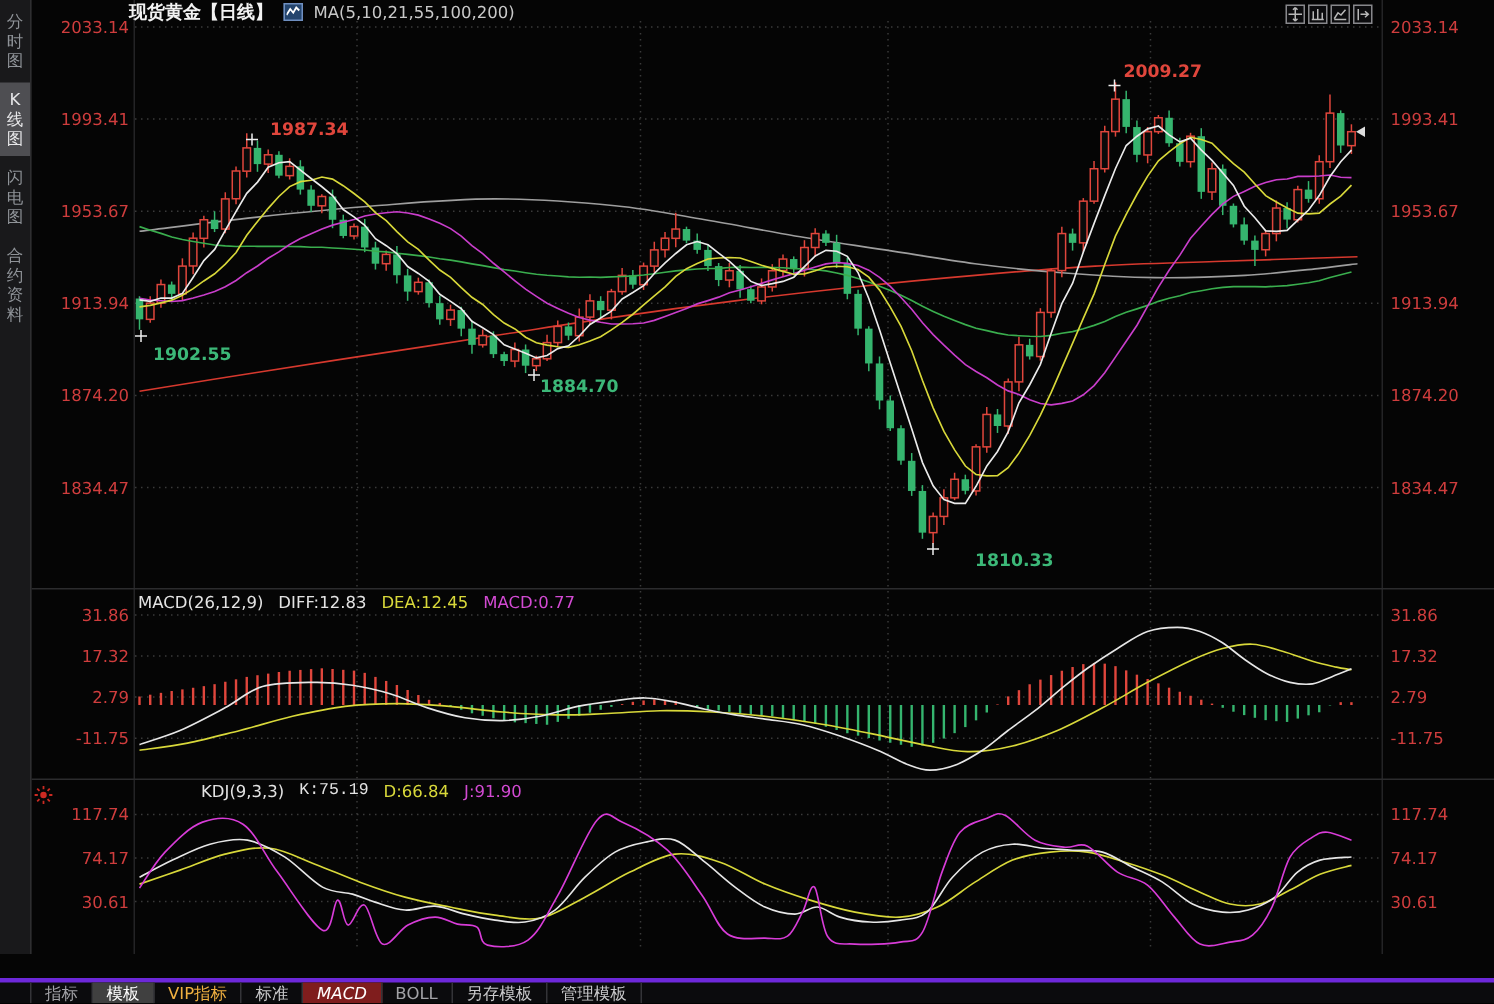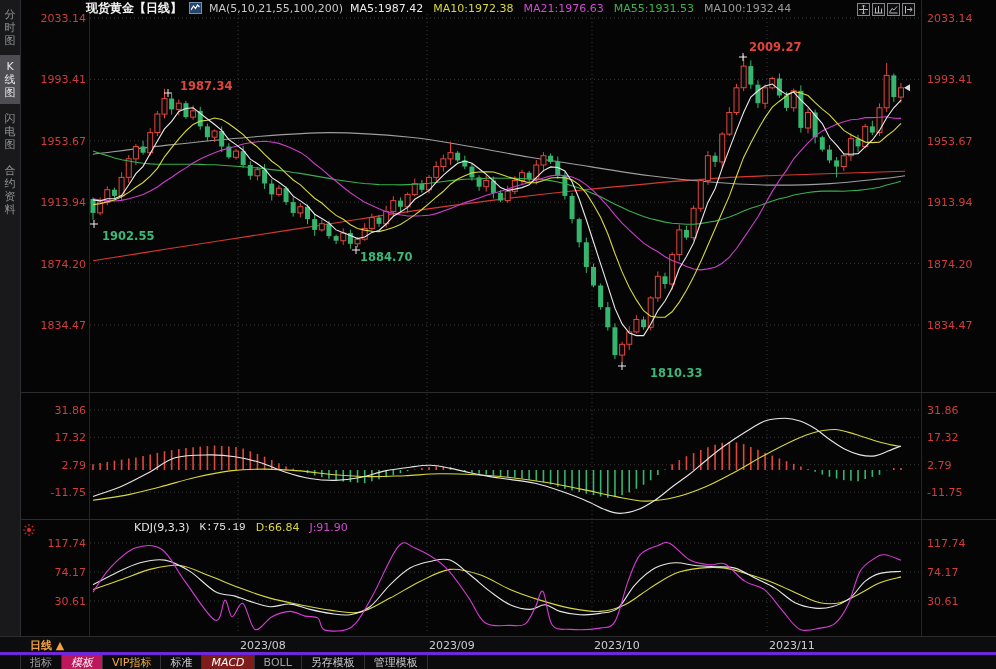--- a/index.html
+++ b/index.html
@@ -28,21 +28,21 @@
             border-top:1px solid #2b2b2d;z-index:5;}
   .period{position:absolute;left:30px;top:1px;color:#f2a33c;font-weight:bold;font-size:11px;cursor:pointer;}
   .month{position:absolute;top:2px;color:#cdcdcf;font-size:11px;}
   .tabs{position:absolute;left:0;top:652px;width:996px;height:17px;background:#0b0b0d;
         border-top:3px solid #6d28d9;display:flex;box-sizing:border-box;padding-left:20px;z-index:5;}
   .tab{padding:0 9px;font-size:11px;color:#a2a2a6;border-right:1px solid #343438;display:flex;
        align-items:center;cursor:pointer;}
   .tab:first-child{border-left:1px solid #343438;}
   .tab.bright{color:#c9c9cb;}
   .tab.vip{color:#f0b040;}
-  .tab.selected{background:#be185d;color:#ffffff;font-style:italic;}
+  .tab.selected{background:#404040;color:#ffffff;}
   .tab.selected-dark{background:#7f1d1d;color:#ffffff;font-style:italic;}
   #chart-svg text{font-family:"DejaVu Sans","Liberation Sans",sans-serif;}
 </style>
 </head>
 <body>
 
 <div class="app">
 
   <svg id="chart-svg" width="996" height="636">
       <g>
@@ -499,27 +499,20 @@
     </div>
 
   <div class="main-header">
     <span class="title">现货黄金【日线】</span>
     <span class="chart-icon">
       <svg width="9" height="8" viewBox="0 0 9 8">
           <polyline points="0,6 2.5,2 4.5,4.5 6.5,1 8.5,3" fill="none" stroke="#fff" stroke-width="1.2"></polyline>
         </svg>
     </span>
     <span class="ma-param hv">MA(5,10,21,55,100,200)</span>
-    <span id="ma-values" class="hv" style="display:inline-flex;gap:10px;">
-        <span style="color: rgb(235, 235, 235);">MA5:1987.42</span>
-        <span style="color: rgb(216, 216, 58);">MA10:1972.38</span>
-        <span style="color: rgb(210, 74, 210);">MA21:1976.63</span>
-        <span style="color: rgb(60, 180, 76);">MA55:1931.53</span>
-        <span style="color: rgb(154, 154, 154);">MA100:1932.44</span>
-      </span>
   </div>
 
   <div class="corner-icons" id="corner-icons">
       <span class="corner-icon">
         <svg width="11" height="11" viewBox="0 0 11 11">
           <path d="M5.5,1 V10 M1,5.5 H10 M5.5,1 l-1.5,1.5 M5.5,1 l1.5,1.5 M5.5,10 l-1.5,-1.5 M5.5,10 l1.5,-1.5" fill="none" stroke="#b8b8b8" stroke-width="1"></path>
         </svg>
       </span>
       <span class="corner-icon">
         <svg width="11" height="11" viewBox="0 0 11 11">
@@ -531,38 +524,40 @@
           <path d="M1.5,8.5 L4,4.5 L6,6 L9,2.5 M1.5,9 H9.5" fill="none" stroke="#b8b8b8" stroke-width="1"></path>
         </svg>
       </span>
       <span class="corner-icon">
         <svg width="11" height="11" viewBox="0 0 11 11">
           <path d="M2.5,2 V9.5 M4,5.5 H9 M7,3.5 L9.2,5.5 L7,7.5" fill="none" stroke="#b8b8b8" stroke-width="1"></path>
         </svg>
       </span>
     </div>
 
+  <div class="panel-header" id="macd-header">
+      <span style="color: rgb(227, 227, 227);">MACD(26,12,9)</span>
+      <span style="color: rgb(227, 227, 227);">DIFF:12.83</span>
+      <span style="color: rgb(216, 216, 58);">DEA:12.45</span>
+      <span style="color: rgb(210, 74, 210);">MACD:0.77</span>
+    </div>
   <div class="panel-header" id="kdj-header">
       <span style="color: rgb(227, 227, 227); margin-left: 42px;">KDJ(9,3,3)</span>
       <span style="color: rgb(227, 227, 227); font-family: Liberation Mono, monospace;">K:75.19</span>
       <span style="color: rgb(216, 216, 58);">D:66.84</span>
       <span style="color: rgb(210, 74, 210);">J:91.90</span>
     </div>
 
   <div class="kdj-gear">
     <svg width="14" height="14" viewBox="0 0 13 13">
       <circle cx="6.5" cy="6.5" r="2" fill="#cc2a22"></circle>
       <path d="M6.5,1 V3 M6.5,10 V12 M1,6.5 H3 M10,6.5 H12 M2.6,2.6 L4,4 M9,9 L10.4,10.4 M10.4,2.6 L9,4 M4,9 L2.6,10.4" stroke="#cc2a22" stroke-width="1.1"></path>
     </svg>
   </div>
 
-  <div class="timeline">
-    <span class="period"><span>日线</span> <span>▲</span></span>
-    <span id="months"><span class="month" style="left: 240px;">2023/08</span><span class="month" style="left: 429px;">2023/09</span><span class="month" style="left: 594px;">2023/10</span><span class="month" style="left: 769px;">2023/11</span></span>
-  </div>
 
   <div class="tabs" id="tabs">
       <div class="tab normal">指标</div>
       <div class="tab selected">模板</div>
       <div class="tab vip">VIP指标</div>
       <div class="tab bright">标准</div>
       <div class="tab selected-dark">MACD</div>
       <div class="tab normal">BOLL</div>
       <div class="tab bright">另存模板</div>
       <div class="tab bright">管理模板</div>

